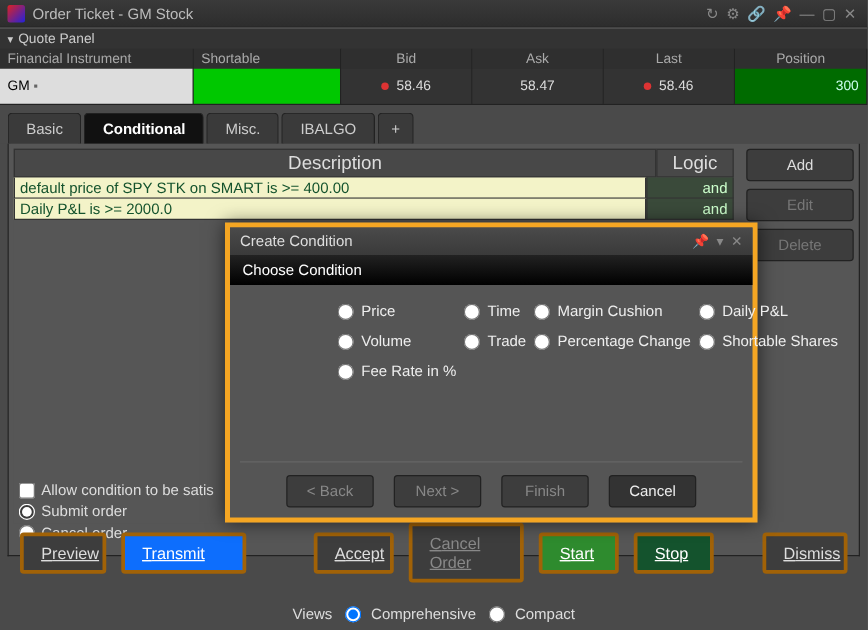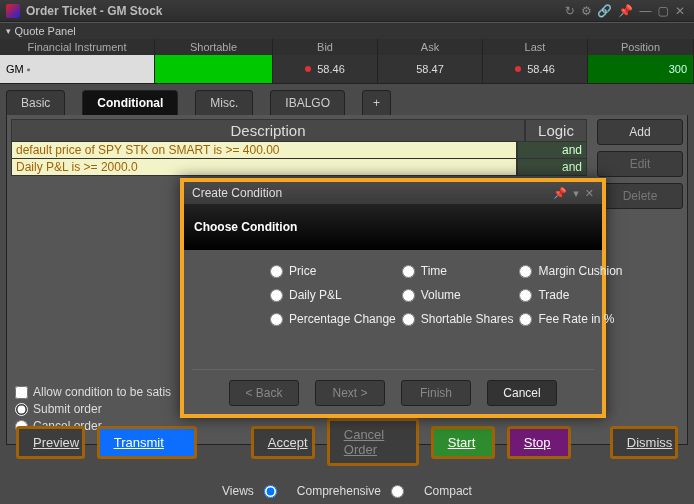--- a/index.html
+++ b/index.html
@@ -20,58 +20,58 @@
     align-items: center;
     padding: 0 6px;
     border-bottom: 1px solid #222;
   }
   .titlebar .appicon {
     width: 14px; height: 14px;
     background: linear-gradient(135deg,#d22,#22d);
     margin-right: 6px;
     border-radius: 2px;
   }
-  .titlebar .title { color:#bbb; font-size:12px;font-weight:bold; }
+  .titlebar .title { color:#bbb; font-size:12px; }
   .titlebar .spacer { flex:1; }
   .titlebar .ticon { color:#888; margin:0 3px; font-size:12px; cursor:default; }
   .ticon.pin { color:#4a8cd6; }
   .quote-panel {
     background:#333;
     border-top:1px solid #555;
     border-bottom:1px solid #222;
   }
   .quote-panel .qp-head {
     display:flex; align-items:center; padding:2px 6px;
     font-size:11px; color:#ccc;
   }
   .qp-head .tri { color:#ccc; margin-right:4px; font-size:9px;}
   .qp-grid {
     display:flex; align-items:stretch;
     font-size:11px;
   }
   .qp-col { border-right:1px solid #222; display:flex; flex-direction:column; }
-  .qp-col .hdr { background:#2f2f2f; color:#aaa; padding:2px 6px; text-align:center;}
+  .qp-col .hdr { background:#2f2f2f; color:#aaa; padding:2px 6px; text-align:left;}
   .qp-col .cell { background:#ddd; color:#000; padding:2px 6px; height:28px; display:flex; align-items:center;}
   .qp-col.fin { width:155px; }
   .qp-col.sh { width:118px; }
   .qp-col.sh .cell { background:#00c800; }
   .qp-col.bid { width:105px;} 
   .qp-col.bid .hdr, .qp-col.ask .hdr, .qp-col.last .hdr, .qp-col.pos .hdr { text-align:center; }
   .qp-col.ask { width:105px; }
   .qp-col.last { width:105px; }
   .qp-col.pos { flex:1; }
   .qp-col.bid .cell, .qp-col.ask .cell, .qp-col.last .cell { background:#333; color:#ddd; justify-content:center;}
   .qp-col.pos .cell { background:#006b00; color:#cfe; justify-content:flex-end;}
   .reddot { width:6px;height:6px;background:#d33;border-radius:50%; margin-right:6px;}
   .tabs {
     display:flex;
     background:#4a4a4a;
     padding-top:6px;
     padding-left:6px;
-    gap:15px;
+    gap:0;
   }
   .tab {
     padding:5px 14px;
     background:#3a3a3a;
     color:#ccc;
     border-top-left-radius:4px;
     border-top-right-radius:4px;
     margin-right:2px;
     font-size:12px;
     border:1px solid #222;
@@ -91,21 +91,21 @@
   .cond-table {
     position:absolute; left:4px; top:4px; right:100px; height:300px;
     background:#565656;
   }
   .cond-table .thdr {
     display:flex; font-size:15px; color:#ddd;
   }
   .cond-table .thdr .c1 { flex:1; background:#484848; text-align:center; padding:2px 0; border:1px solid #333;}
   .cond-table .thdr .c2 { width:62px; background:#484848; text-align:center; padding:2px 0; border:1px solid #333;}
   .cond-row { display:flex; font-size:12px;}
-  .cond-row .c1 { flex:1; background:#f3f3c8; color:#a16207; padding:1px 4px; border:1px solid #333; border-top:none;}
+  .cond-row .c1 { flex:1; background:#f3f3c8; color:#14532d; padding:1px 4px; border:1px solid #333; border-top:none;}
   .cond-row .c2 { width:70px; background:#3a4a3a; color:#cfc; padding:1px 4px; text-align:right; border:1px solid #333; border-top:none;}
   .side-btns { position:absolute; right:4px; top:4px; width:86px; display:flex; flex-direction:column; gap:6px;}
   .gbtn {
     background:#3d3d3d; color:#ddd; border:1px solid #222; border-radius:3px;
     padding:5px 0; text-align:center; font-size:12px;
   }
   .gbtn.dis { color:#777; }
   .lower-opts {
     position:absolute; left:8px; bottom:8px;
     font-size:12px; color:#ddd;
@@ -121,53 +121,53 @@
   .action-bar .abtn {
     background:#3d3d3d; color:#ddd; border:3px solid #a16207; border-radius:3px;
     padding:6px 14px; font-size:13px; min-width:64px; 
   }
   .action-bar .abtn.preview { text-decoration:underline; }
   .action-bar .transmit { background:#0d6efd; color:#fff; text-decoration:underline; min-width:100px;}
   .action-bar .accept { text-decoration:underline;}
   .action-bar .dismiss { text-decoration:underline;}
   .action-bar .cancelord { color:#888; text-decoration:underline;}
   .action-bar .start { background:#2e8b2e; color:#fff; text-decoration:underline;}
-  .action-bar .stop { background:#701a75; color:#fff; text-decoration:underline;}
+  .action-bar .stop { background:#14532d; color:#fff; text-decoration:underline;}
   .views-bar {
     position:absolute; left:0; right:0; bottom:6px;
     display:flex; justify-content:center; align-items:center; gap:10px;
     font-size:12px; color:#ddd;
   }
-  .views-bar label { display:flex; align-items:center; gap:20px;}
+  .views-bar label { display:flex; align-items:center; gap:8px;}
   
   .dialog {
     position:absolute;
     left:180px; top:178px;
     width:426px; height:240px;
     background:#555;
     border:4px solid #f5a623;
     box-shadow:0 0 14px rgba(0,0,0,.6);
   }
   .dlg-title {
     background:linear-gradient(#4a4a4a,#3a3a3a);
     color:#ddd; padding:4px 8px; font-size:12px;
     display:flex; align-items:center;
   }
   .dlg-title .spacer{flex:1;}
   .dlg-title .dicon{ color:#888; margin-left:6px; font-size:11px;}
   .dlg-sub {
     background:linear-gradient(#222,#000);
-    color:#fff; font-weight:bold; padding:16px 10px; font-size:12px;
+    color:#fff; font-weight:normal; padding:5px 10px; font-size:12px;
   }
   .dlg-body {
     padding:14px 16px 4px 16px;
   }
   .opt-grid {
     display:grid;
-    grid-template-columns: 1fr 1fr 1fr;
+    grid-template-columns: 1fr 1fr 1fr 1fr;
     column-gap:6px;
     row-gap:10px;
     padding-left:70px;
   }
   .opt-grid label { display:flex; align-items:center; gap:6px; color:#eee; font-size:12px; white-space:nowrap;}
   .opt-grid input[type=radio]{ accent-color:#fff; }
   .dlg-foot {
     position:absolute; left:0; right:0; bottom:8px;
     display:flex; justify-content:center; gap:16px;
     border-top:1px solid #666;

